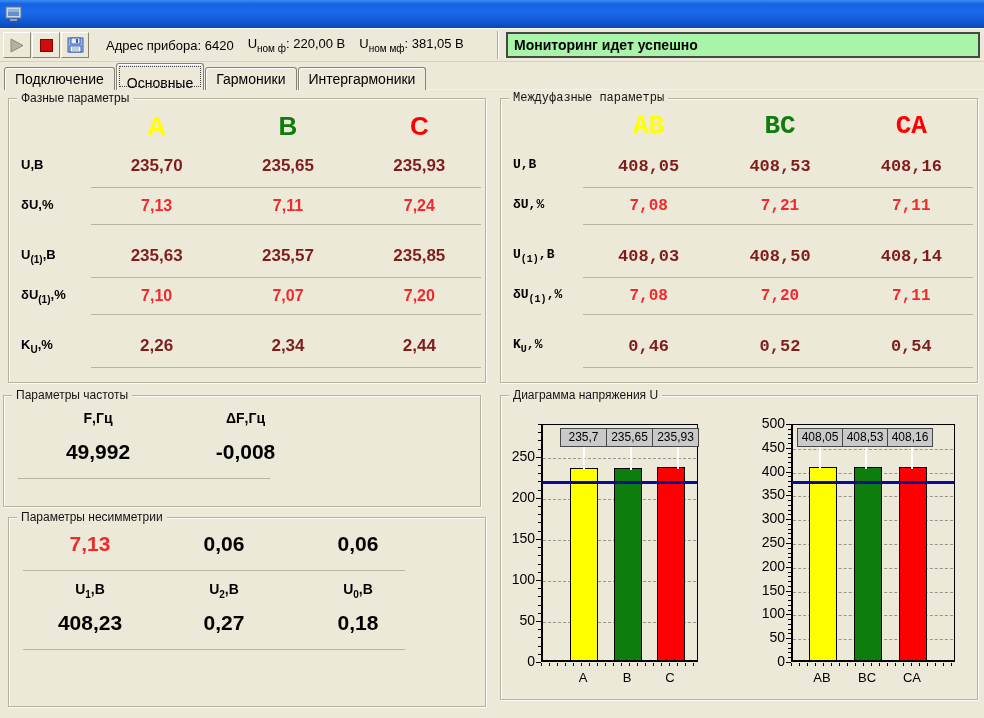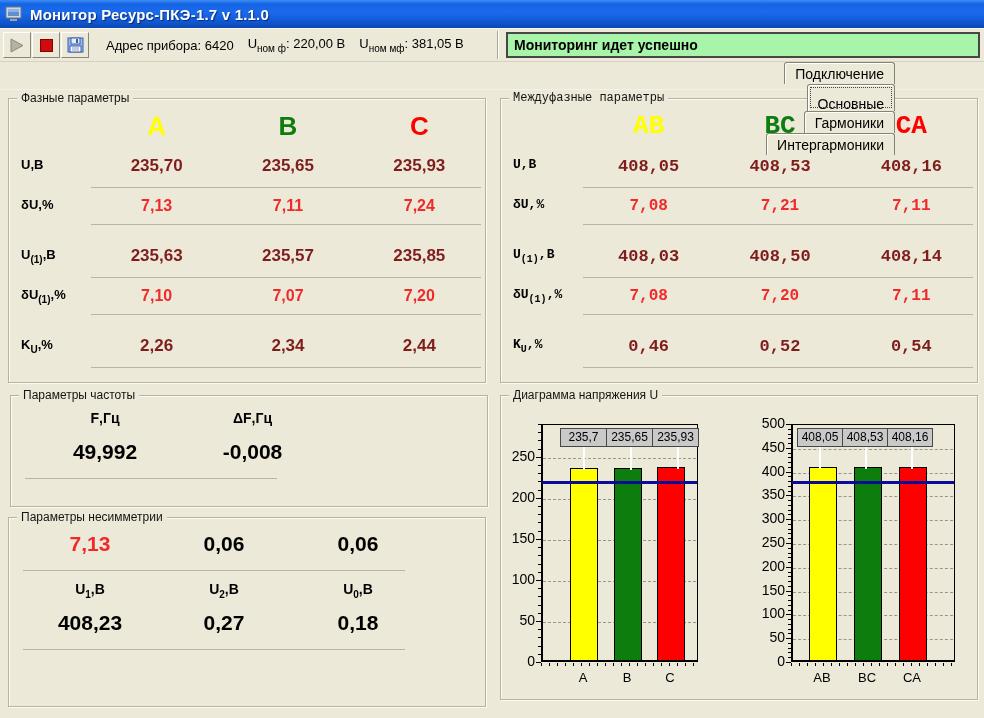--- a/index.html
+++ b/index.html
@@ -39,21 +39,21 @@
   .tool-info sub{ font-size:10px; }
   .status-panel{
     flex:1; height:26px; margin-left:8px; display:flex; align-items:center;
     border:2px solid #474747; padding-left:6px;
     font-size:14px; font-weight:bold; color:#000;
   }
 
   
   .tabstrip{
     position:absolute; left:0; top:62px; width:896px; height:28px;
-    display:flex; align-items:flex-end; padding-left:4px;flex-direction:column;
+    display:flex; align-items:flex-end; padding-left:4px;
   }
   .tabstrip:after{ content:""; position:absolute; left:0; bottom:0; width:984px; border-bottom:1px solid #f4f2e8; }
   .tab{
     height:23px; padding:3px 10px 2px 10px; margin-right:1px;
     background:#ece9d8; font-size:14px; color:#000; cursor:pointer;
     border:1px solid #848475; border-bottom:none; border-radius:3px 3px 0 0;
     box-shadow:inset 1px 1px 0 #fff; position:relative; z-index:1;
   }
   .tab.active{
     height:27px; padding-top:11px; z-index:3;
@@ -125,21 +125,20 @@
 
 <div class="titlebar">
   <span class="app-icon">
     <svg width="19" height="16" viewBox="0 0 19 16">
       <rect x="1" y="1" width="15" height="11" fill="#cfd6e2" stroke="#6e7686"></rect>
       <rect x="3" y="3" width="11" height="7" fill="#5f8fd0"></rect>
       <rect x="3" y="3" width="11" height="3" fill="#8fb4e4"></rect>
       <rect x="5" y="13" width="7" height="2" fill="#9aa0ae"></rect>
     </svg>
   </span>
-  <span class="title-text">Монитор Ресурс-ПКЭ-1.7 v 1.1.0</span>
 </div>
 
 <div class="toolbar">
   <button class="tbtn" title="">
     <svg width="16" height="15" viewBox="0 0 16 15">
       <path d="M2 1 L14 7.5 L2 14 Z" fill="#b5b2a3" stroke="#8d8a7b"></path>
     </svg>
   </button>
   <button class="tbtn">
     <span class="stop-sq"></span>
@@ -263,21 +262,21 @@
         <div class="prow big">
             <div class="plabel">K<sub>U</sub>,%</div>
           <div class="pcol">0,46</div>
           <div class="pcol">0,52</div>
           <div class="pcol">0,54</div>
         </div>
         <div class="pline"></div>
       </div>
   </div>
 
-  <div class="groupbox" id="gb-freq" style="left:10px; top:305px; width:478px; height:112px;">
+  <div class="groupbox" id="gb-freq" style="left:3px; top:305px; width:478px; height:112px;">
     <span class="gb-title">Параметры частоты</span>
     <div class="fgrid" id="freq-grid">
         <div class="frow">
           <div class="fcell fhead" style="width:160px">F<sub></sub>,Гц</div>
           <div class="fcell fhead" style="width:135px">ΔF<sub></sub>,Гц</div>
         </div>
         <div class="frow">
           <div class="fcell fval" style="width:160px">49,992</div>
           <div class="fcell fval" style="width:135px">-0,008</div>
         </div>

